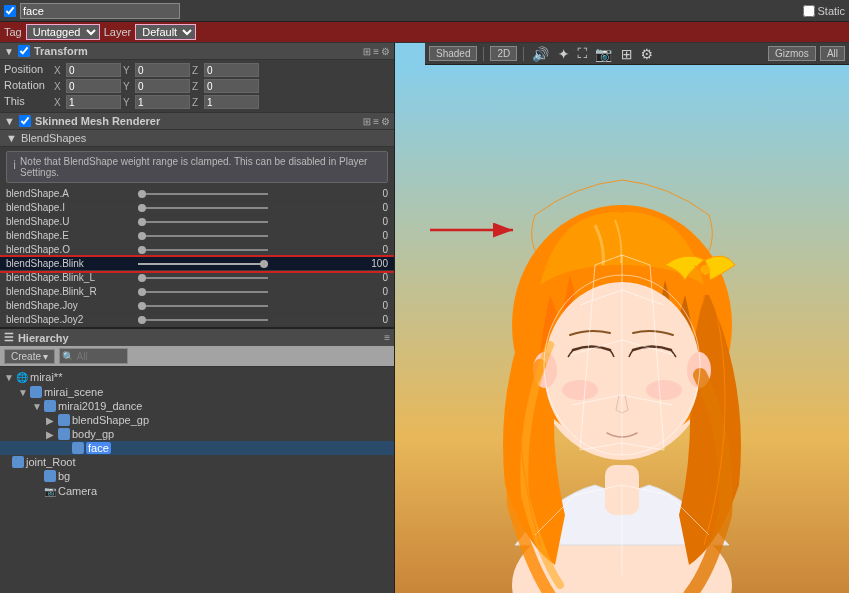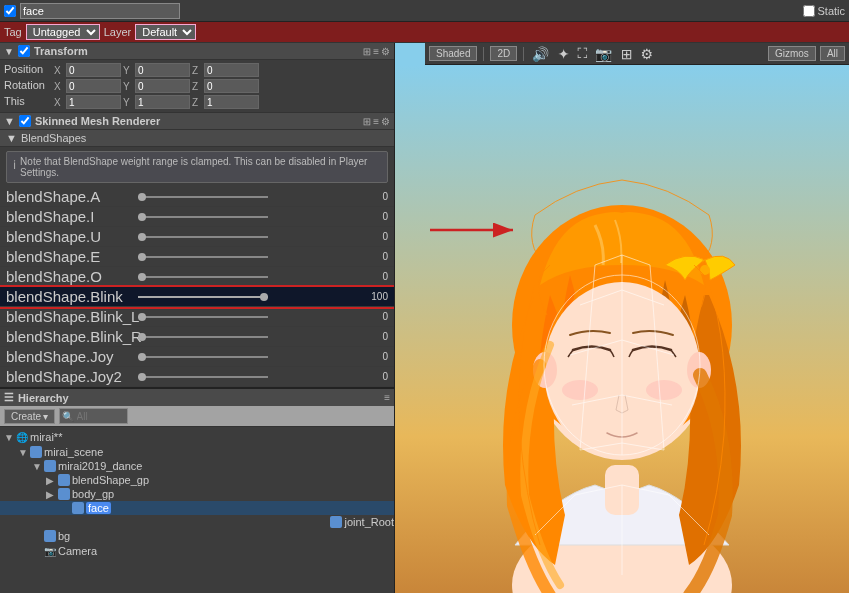--- a/index.html
+++ b/index.html
@@ -31,21 +31,21 @@
 
     
     .blendshapes-label { background: #4a4a4a; padding: 2px 6px; font-size: 11px; color: #ccc; border-bottom: 1px solid #333; display: flex; align-items: center; }
     .blendshapes-label .arrow { margin-right: 4px; }
 
     .info-box { background: #4a4a50; border: 1px solid #666; margin: 4px 6px; padding: 4px 6px; display: flex; align-items: flex-start; gap: 4px; font-size: 10px; color: #bbb; border-radius: 2px; }
     .info-icon { color: #aaa; font-size: 12px; flex-shrink: 0; }
 
     .blend-row { display: flex; align-items: center; padding: 1px 6px; border-bottom: 1px solid #3a3a3a; }
     .blend-row.selected { background: #0f172a; outline: 2px solid #cc2222; }
-    .blend-name { width: 132px; font-size: 15px; color: #ccc; flex-shrink: 0; }
+    .blend-name { width: 132px; font-size: 10px; color: #ccc; flex-shrink: 0; }
     .blend-slider-container { flex: 1; display: flex; align-items: center; gap: 4px; }
     .blend-slider { width: 130px; height: 2px; -webkit-appearance: none; appearance: none; background: linear-gradient(to right, #888 0%, #888 100%); outline: none; }
     .blend-slider::-webkit-slider-thumb { -webkit-appearance: none; width: 8px; height: 8px; background: #aaa; border-radius: 50%; }
     .blend-value { width: 30px; font-size: 10px; color: #ccc; text-align: right; }
 
     
     .hierarchy-header { background: #4a4a4a; padding: 2px 4px; font-size: 11px; color: #ccc; font-weight: bold; border-top: 2px solid #222; display: flex; align-items: center; gap: 4px; }
     .hierarchy-toolbar { background: #a3a3a3; padding: 2px 4px; display: flex; align-items: center; gap: 4px; border-bottom: 1px solid #333; }
     .hierarchy-create-btn { background: #5a5a5a; border: 1px solid #888; color: #ccc; font-size: 10px; padding: 1px 6px; cursor: pointer; display: flex; align-items: center; gap: 2px; }
     .hierarchy-search { background: #5a5a5a; border: 1px solid #888; color: #fff; font-size: 10px; width: 60px; height: 16px; padding: 0 2px; }
@@ -296,21 +296,21 @@
         <div class="tree-item" style="padding-left: 46px;">
           <span class="tree-arrow">▶</span>
           <span class="tree-icon" style="width: 12px; height: 12px; background: rgb(90, 143, 208); border-radius: 2px; display: inline-block; margin-right: 2px;"></span>
           <span class="tree-label">body_gp</span>
         </div>
         <div class="tree-item selected" style="padding-left: 60px;">
           <span class="tree-arrow"></span>
           <span class="tree-icon" style="width: 12px; height: 12px; background: rgb(90, 143, 208); border-radius: 2px; display: inline-block; margin-right: 2px;"></span>
           <span class="tree-label selected-label">face</span>
         </div>
-        <div class="tree-item" style=" justify-content: flex-end;">
+        <div class="tree-item" style="">
           <span class="tree-arrow"></span>
           <span class="tree-icon" style="width: 12px; height: 12px; background: rgb(90, 143, 208); border-radius: 2px; display: inline-block; margin-right: 2px;"></span>
           <span class="tree-label">joint_Root</span>
         </div>
         <div class="tree-item" style="padding-left: 32px;">
           <span class="tree-arrow"></span>
           <span class="tree-icon" style="width: 12px; height: 12px; background: rgb(90, 143, 208); border-radius: 2px; display: inline-block; margin-right: 2px;"></span>
           <span class="tree-label">bg</span>
         </div>
         <div class="tree-item" style="padding-left: 32px;">

